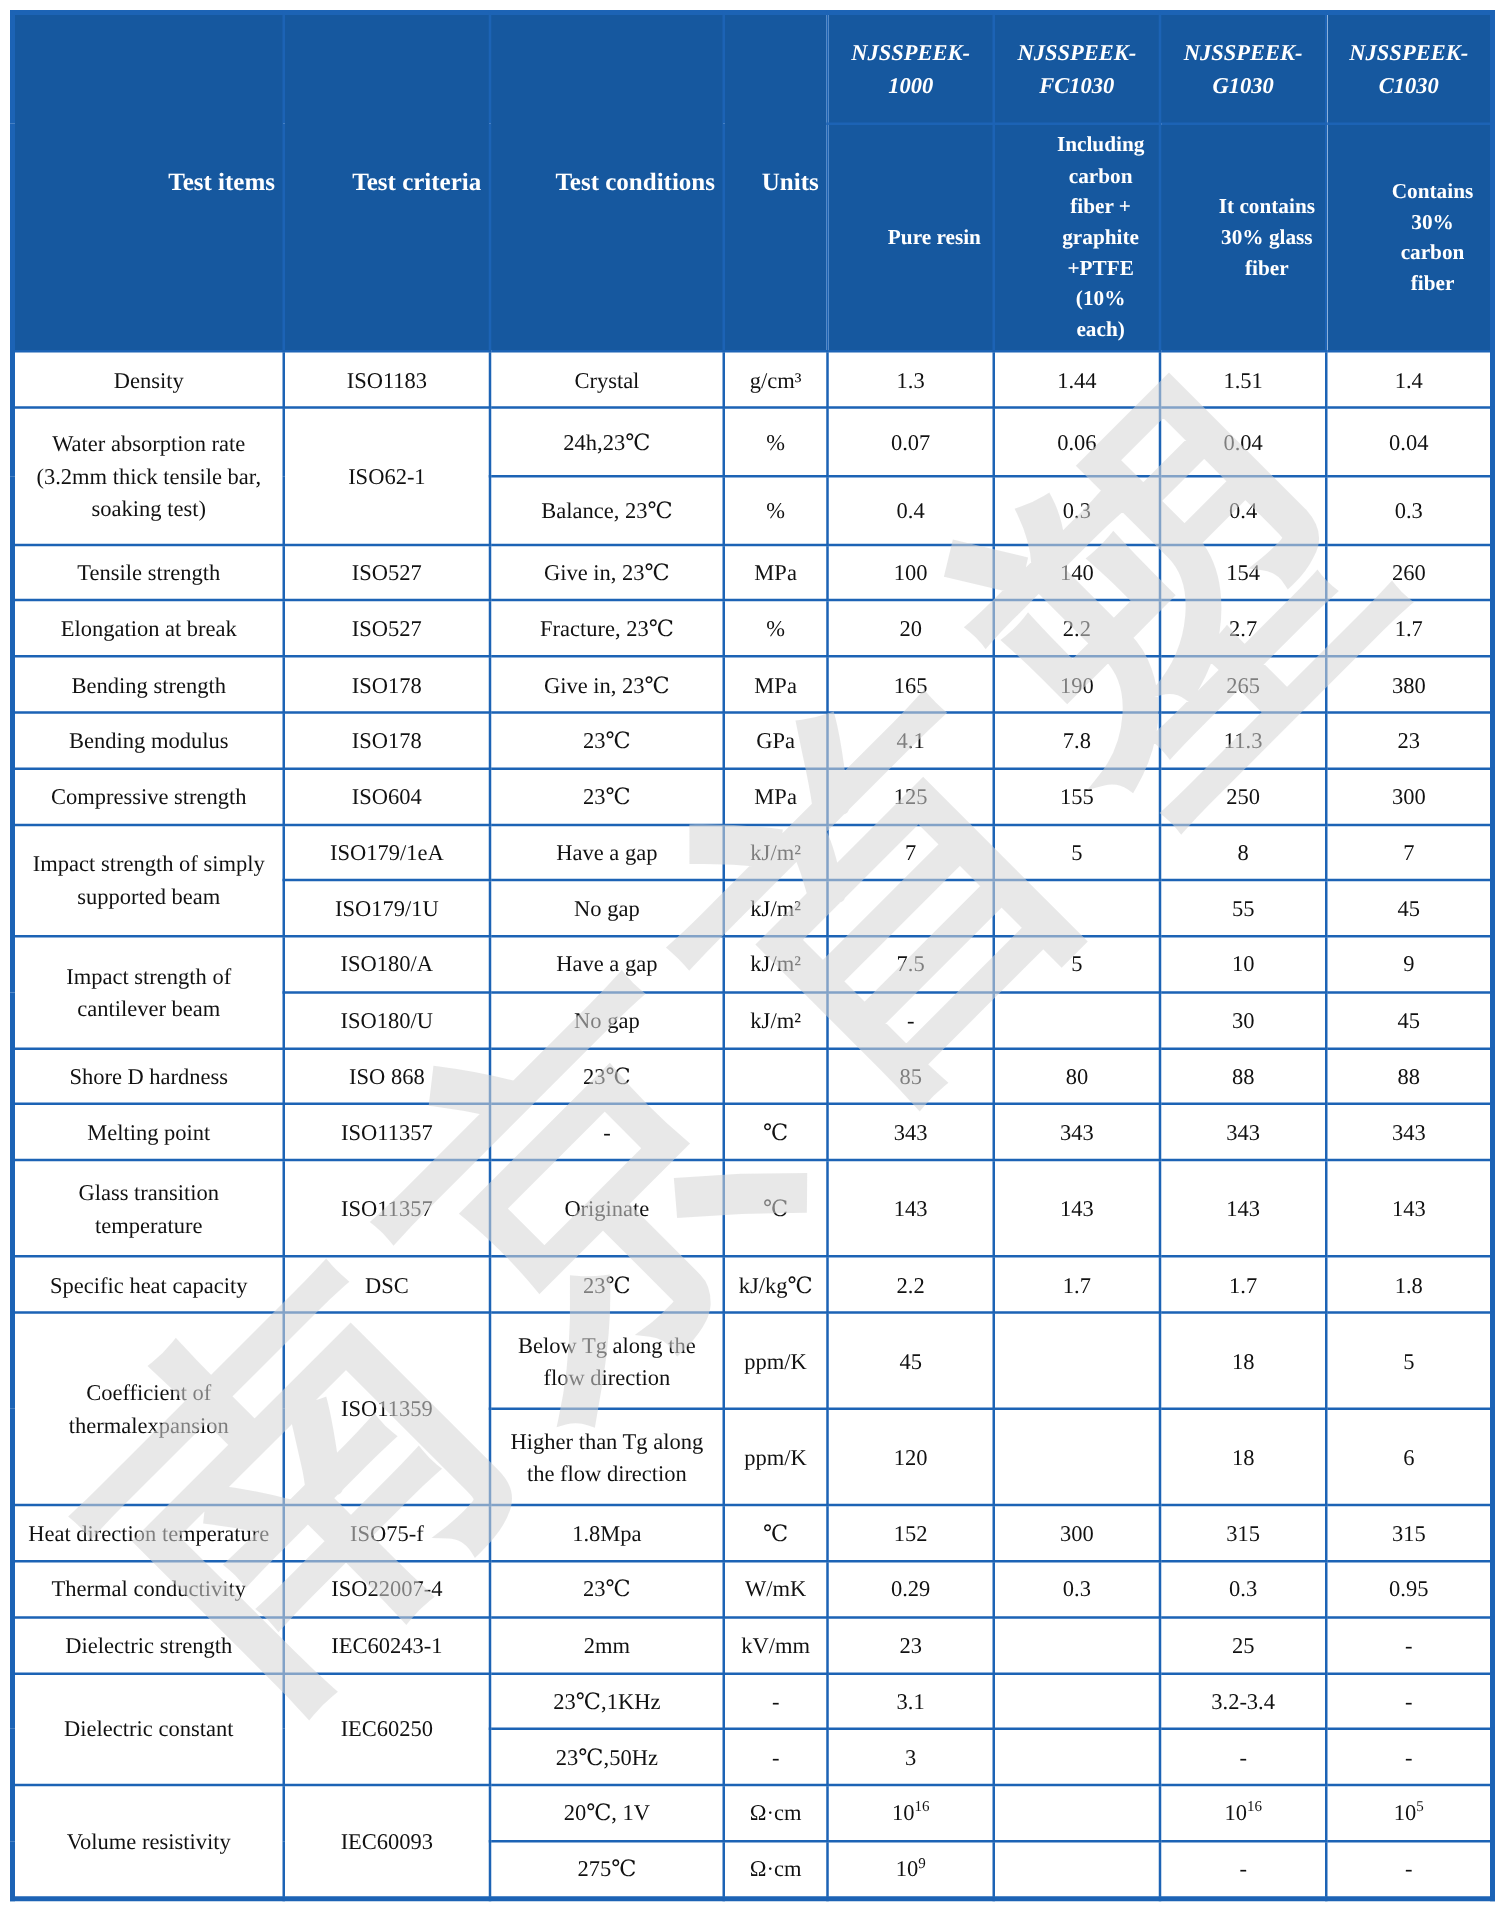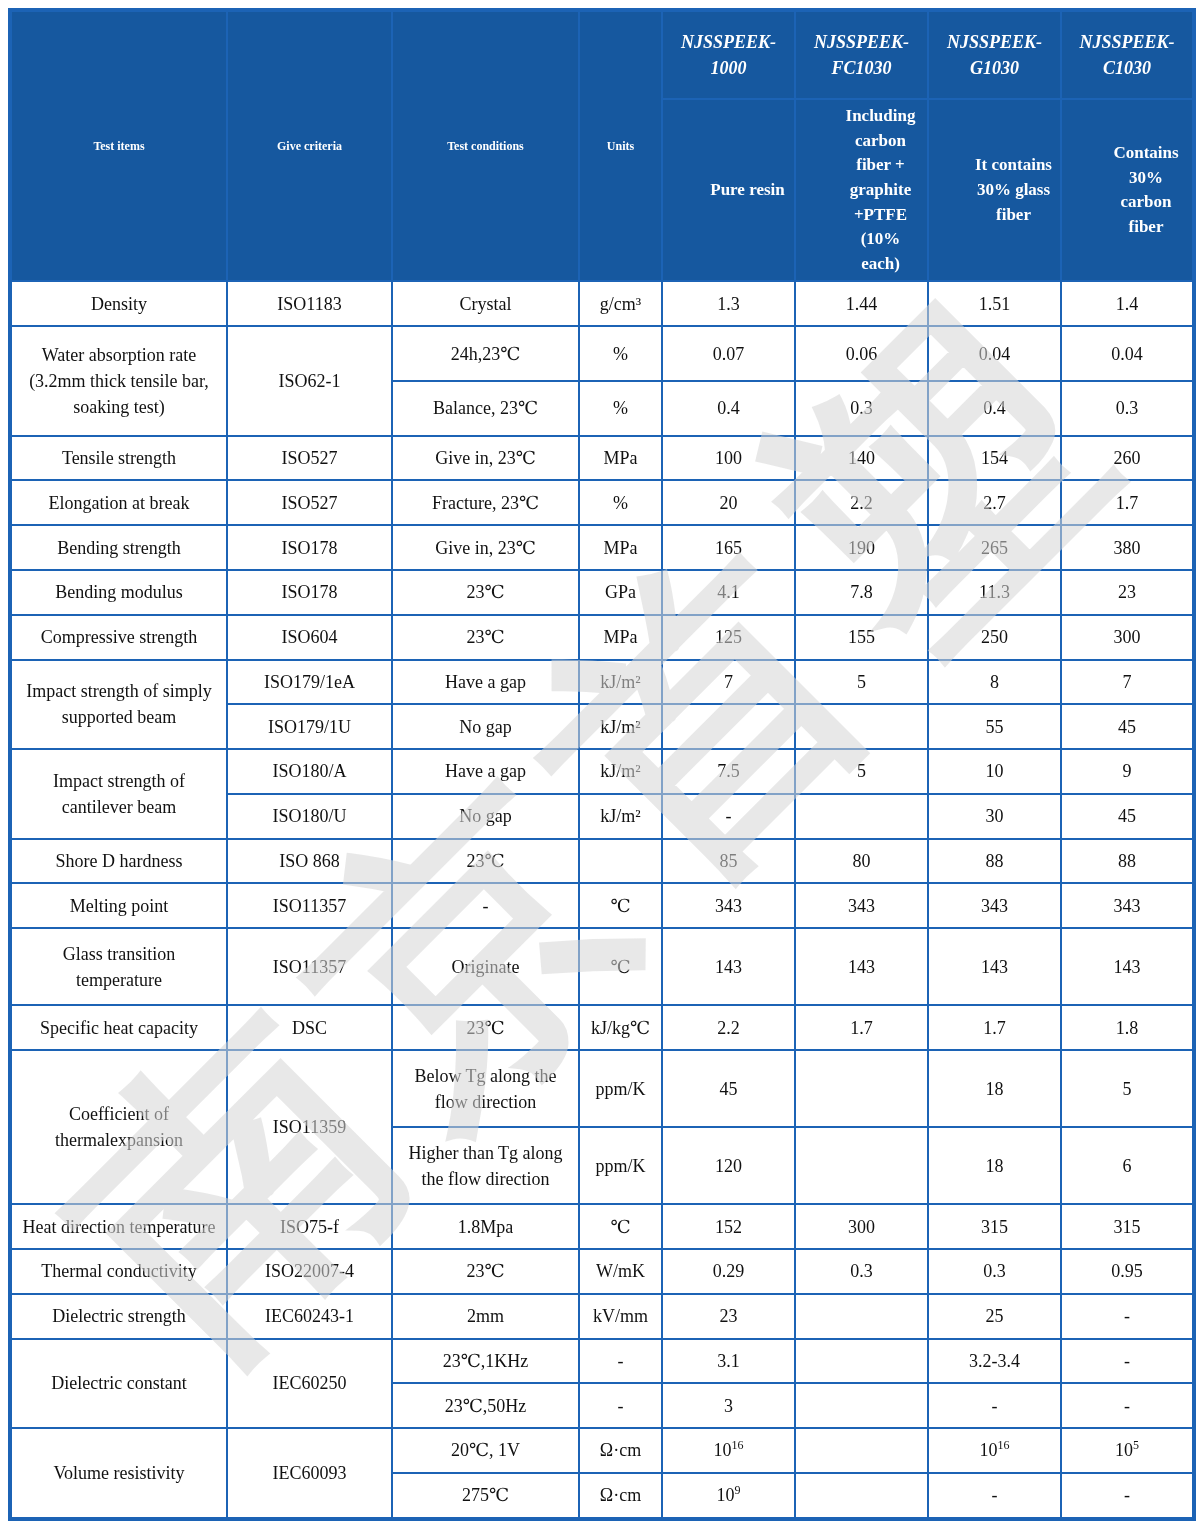--- a/index.html
+++ b/index.html
@@ -27,21 +27,21 @@
     padding:4px 6px;
     font-size:18px;
     line-height:1.45;
     overflow:hidden;
   }
   thead th{
     background:var(--header-bg);
     color:var(--header-text);
     font-weight:bold;
   }
-  thead .col-title{font-size:12px;}
+  thead .col-title{font-size:20px;text-align:right;}
   thead .product-name{font-size:18px;height:78px;font-style:italic;}
   thead .product-desc{font-size:17px;height:128px;padding-left:44px;}
   td{background:transparent;}
   td sup{font-size:12px;line-height:0;}
   .watermark{
     position:absolute;left:50%;top:54%;
     transform:translate(-50%,-50%) rotate(-45deg);
     font-size:300px;font-weight:bold;
     color:var(--watermark);opacity:.55;
     letter-spacing:30px;white-space:nowrap;
@@ -61,21 +61,21 @@
         <col style="width:187px">
         <col style="width:83px">
       <col style="width:133px">
         <col style="width:133px">
         <col style="width:133px">
         <col style="width:133px">
     </colgroup>
     <thead>
       <tr>
         <th rowspan="2" class="col-title">Test items</th>
-        <th rowspan="2" class="col-title">Give criteria</th>
+        <th rowspan="2" class="col-title">Test criteria</th>
         <th rowspan="2" class="col-title">Test conditions</th>
         <th rowspan="2" class="col-title">Units</th>
         <th class="product-name">NJSSPEEK-1000</th>
         <th class="product-name">NJSSPEEK-FC1030</th>
         <th class="product-name">NJSSPEEK-G1030</th>
         <th class="product-name">NJSSPEEK-C1030</th>
       </tr>
       <tr>
         <th class="product-desc">Pure resin</th>
         <th class="product-desc">Including carbon fiber + graphite +PTFE (10% each)</th>

